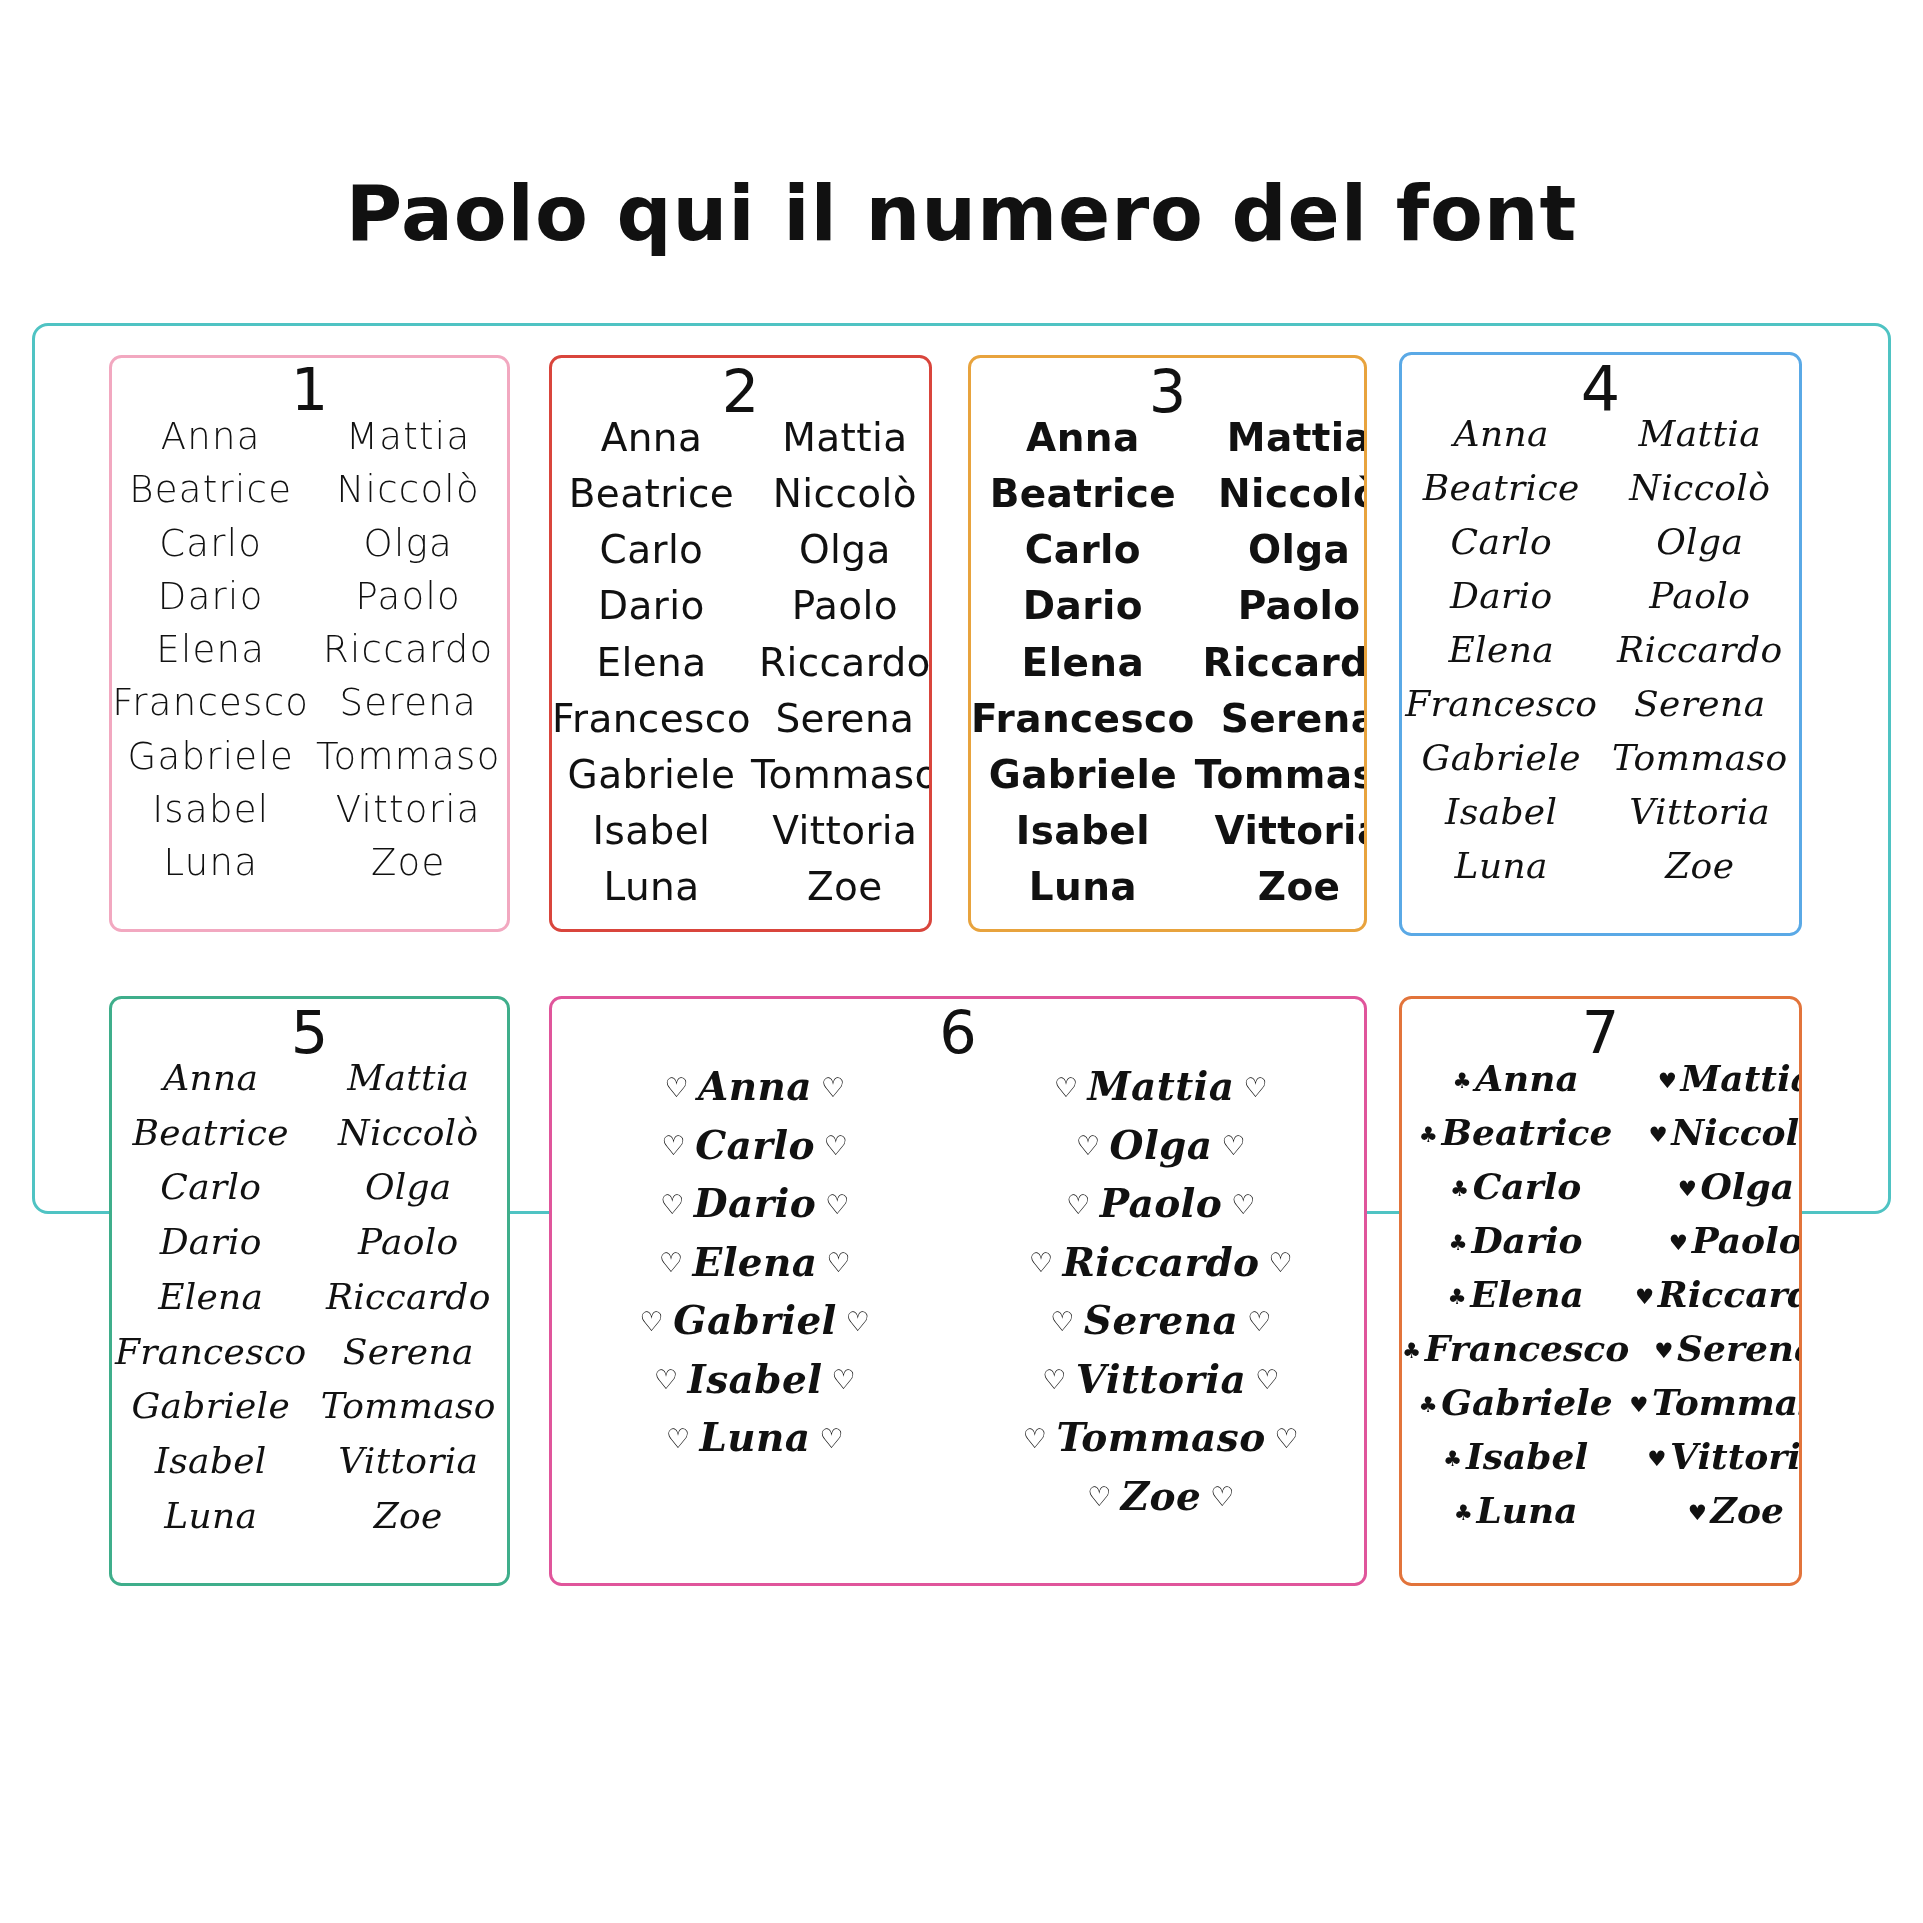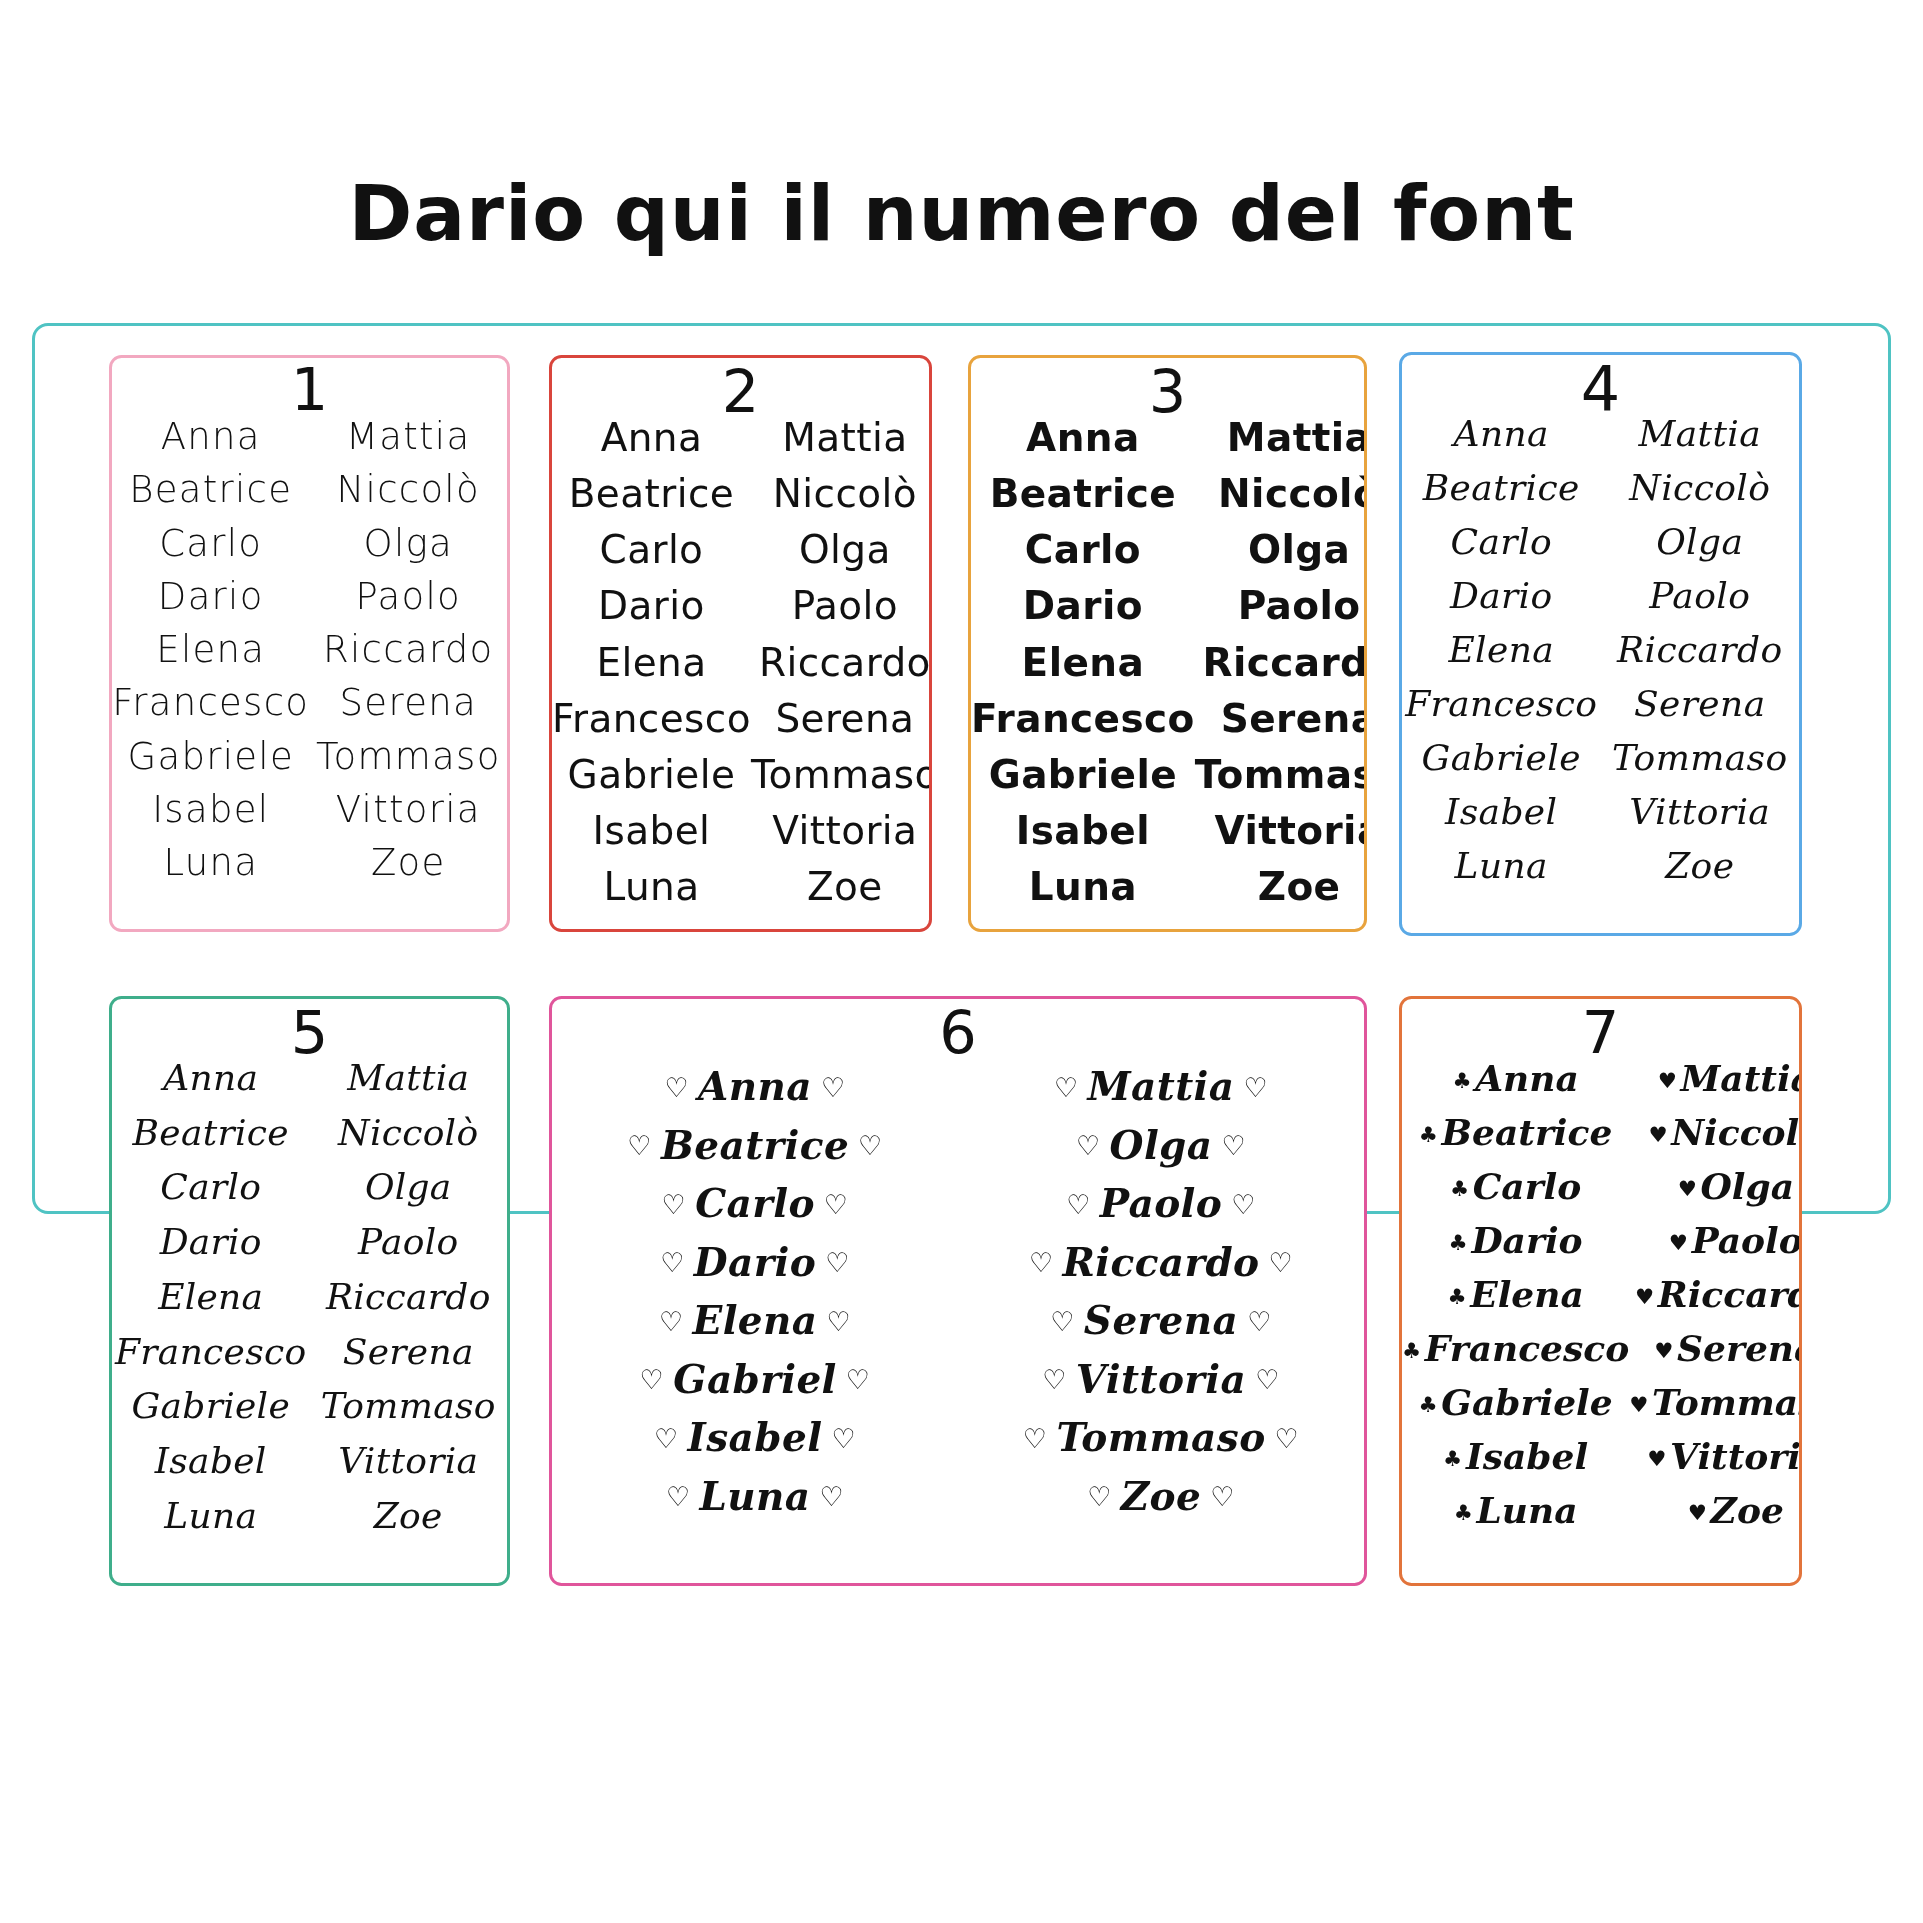--- a/index.html
+++ b/index.html
@@ -183,21 +183,21 @@
     vertical-align: 0.15em;
     padding-right: 3.6px;
   }
   .c7 .num { font-size: 59px; }
 </style>
 </head>
 <body>
 
 <div class="page">
 
-  <div class="page-title">Dario qui il numero del font</div>
+  <div class="page-title">Paolo qui il numero del font</div>
 
   <div class="outer-frame" style="border-color: rgb(79, 195, 195);"></div>
 
   <div class="card c1" style="border-color: rgb(242, 168, 192);">
     <div class="num">1</div>
     <div class="cols">
       <div class="col">
         <div class="nm">Anna</div>
         <div class="nm">Beatrice</div>
         <div class="nm">Carlo</div>
@@ -332,21 +332,20 @@
         <div class="nm">Zoe</div>
       </div>
     </div>
   </div>
 
   <div class="card c6" style="border-color: rgb(224, 85, 155);">
     <div class="num">6</div>
     <div class="cols">
       <div class="col">
         <div class="nm"><span class="deco">♡</span><span>Anna</span><span class="deco">♡</span></div>
-        <div class="nm"><span class="deco">♡</span><span>Beatrice</span><span class="deco">♡</span></div>
         <div class="nm"><span class="deco">♡</span><span>Carlo</span><span class="deco">♡</span></div>
         <div class="nm"><span class="deco">♡</span><span>Dario</span><span class="deco">♡</span></div>
         <div class="nm"><span class="deco">♡</span><span>Elena</span><span class="deco">♡</span></div>
         <div class="nm"><span class="deco">♡</span><span>Gabriel</span><span class="deco">♡</span></div>
         <div class="nm"><span class="deco">♡</span><span>Isabel</span><span class="deco">♡</span></div>
         <div class="nm"><span class="deco">♡</span><span>Luna</span><span class="deco">♡</span></div>
       </div>
       <div class="col">
         <div class="nm"><span class="deco">♡</span><span>Mattia</span><span class="deco">♡</span></div>
         <div class="nm"><span class="deco">♡</span><span>Olga</span><span class="deco">♡</span></div>

